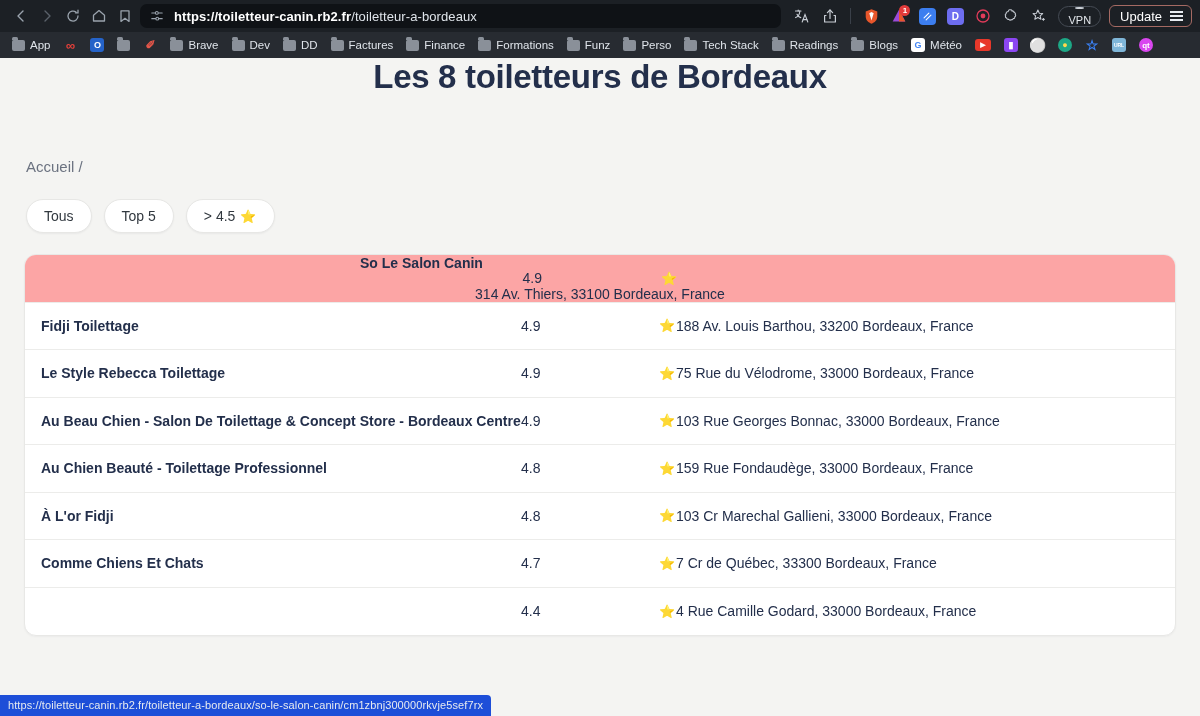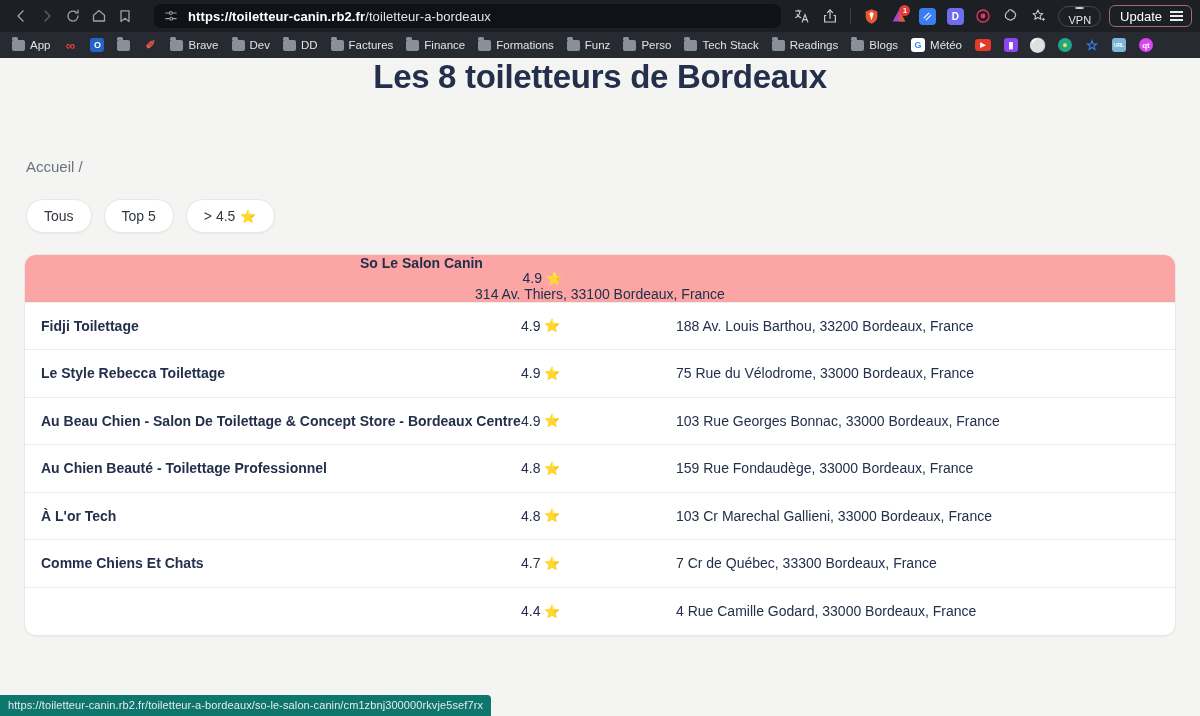--- a/index.html
+++ b/index.html
@@ -30,21 +30,21 @@
     color: #9aa3ad;
     border-radius: 5px;
     flex: 0 0 auto;
   }
   .nav-btn.disabled { color: #5a616a; }
   .nav-btn svg { display: block; }
 
   .urlbar {
     flex: 1 1 auto;
     height: 24px;
-    margin-left: 16px;
+    margin-left: 2px;
     margin-right: 8px;
     background: #0f1216;
     border-radius: 7px;
     display: flex;
     align-items: center;
     padding: 0 10px;
     gap: 10px;
     max-width: 680px;
   }
   .urlbar .shield { color: #9aa3ad; display: flex; align-items: center;}
@@ -238,34 +238,35 @@
     white-space: nowrap;
     overflow: hidden;
   }
   .col-rating {
     width: 155px;
     font-size: 14px;
     color: #232f4b;
     display: flex;
     align-items: center;
     gap: 4px;
+    justify-content: space-between;
   }
   .star { font-size: 13px; line-height: 1; }
   .col-addr {
     flex: 1 1 auto;
     font-size: 14px;
     color: #232f4b;
     white-space: nowrap;
     overflow: hidden;
   }
 
   .status-url {
     position: absolute;
     left: 0; bottom: 0;
-    background: #0f766e;
+    background: #1d4ed8;
     color: #e6eaef;
     font-size: 11px;
     padding: 4px 8px 5px 8px;
     border-top-right-radius: 4px;
     white-space: nowrap;
     letter-spacing: 0.1px;
   }
 </style>
 </head>
 <body>
@@ -541,21 +542,21 @@
     <div class="row">
       <div class="col-name">Au Chien Beauté - Toilettage Professionnel</div>
       <div class="col-rating">
         <span>4.8</span>
         <span class="star">⭐</span>
       </div>
       <div class="col-addr">159 Rue Fondaudège, 33000 Bordeaux, France</div>
     </div>
 
     <div class="row">
-      <div class="col-name">À L'or Tech</div>
+      <div class="col-name">À L'or Fidji</div>
       <div class="col-rating">
         <span>4.8</span>
         <span class="star">⭐</span>
       </div>
       <div class="col-addr">103 Cr Marechal Gallieni, 33000 Bordeaux, France</div>
     </div>
 
     <div class="row">
       <div class="col-name">Comme Chiens Et Chats</div>
       <div class="col-rating">

